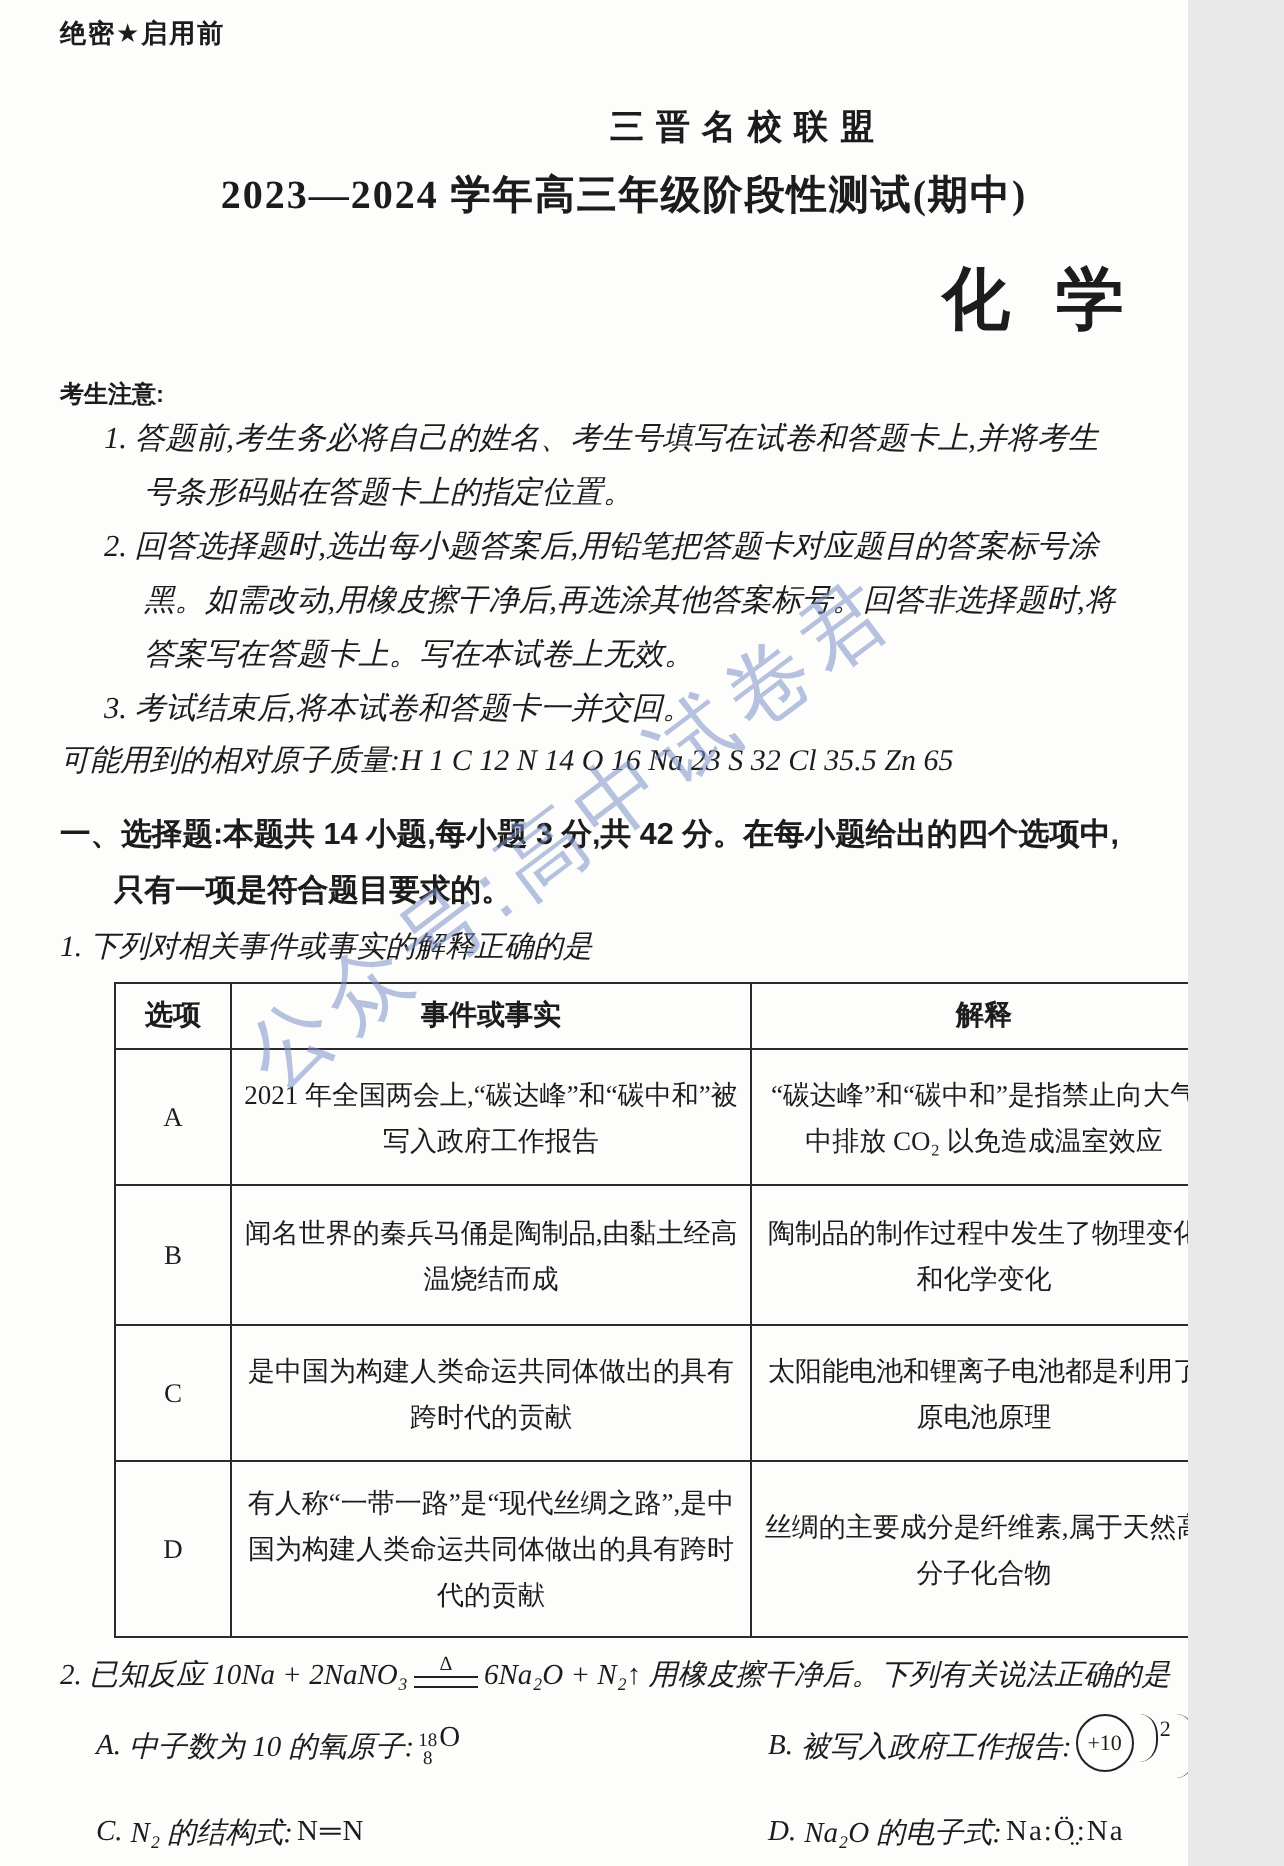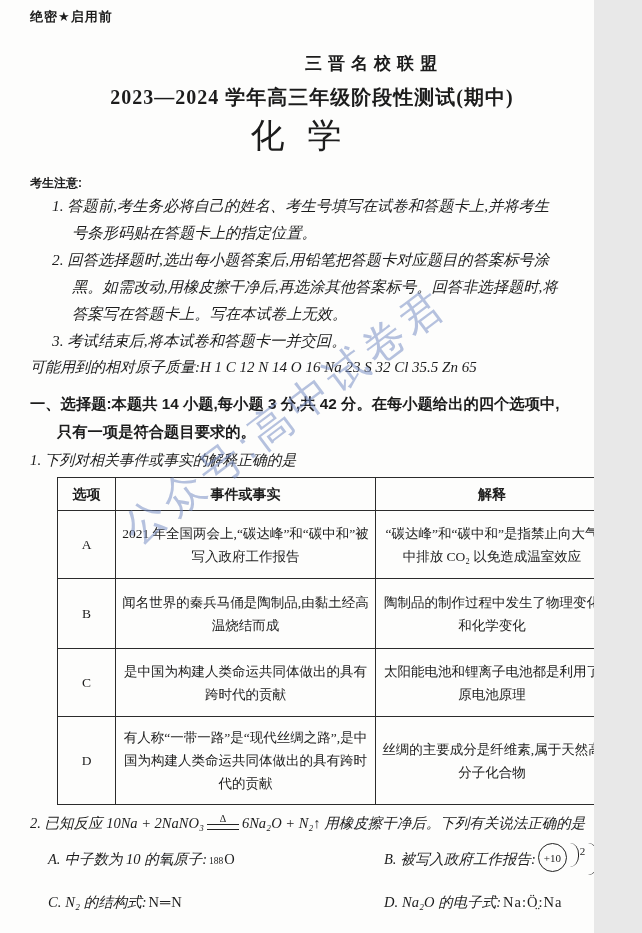--- a/index.html
+++ b/index.html
@@ -6,21 +6,21 @@
   body{width:642px;height:933px;background:#e8e8e8;}
   .page{position:relative;width:594px;height:933px;background:#fdfdfc;overflow:hidden;
         padding:8px 30px;box-sizing:border-box;color:#1c1c1c;
         font-family:"Liberation Serif","DejaVu Serif",serif;}
   .classification{font-family:"Liberation Sans","DejaVu Sans",sans-serif;
         font-weight:700;font-size:13px;letter-spacing:1px;}
   .league{margin-top:26px;text-align:center;transform:translateX(77px);
         font-size:17px;font-weight:700;letter-spacing:6px;}
   .subtitle{margin-top:9px;text-align:center;transform:translateX(15px);
         font-size:20px;font-weight:700;letter-spacing:1px;}
-  .subject{margin-top:2px;text-align:center;font-size:34px;font-weight:400;
+  .subject{margin-top:16px;text-align:right;font-size:34px;font-weight:700;
         white-space:pre;letter-spacing:2px;}
   .notice-head{margin-top:16px;font-family:"Liberation Sans","DejaVu Sans",sans-serif;
         font-weight:700;font-size:12px;}
   .notice-item{margin-left:22px;padding-left:20px;text-indent:-20px;
         font-size:15.3px;line-height:27px;font-style:italic;}
   .masses{font-size:15px;line-height:27px;font-style:italic;}
   .sec-head{margin-top:9px;font-family:"Liberation Sans","DejaVu Sans",sans-serif;
         font-weight:700;font-size:15.3px;line-height:28px;
         padding-left:27px;text-indent:-27px;}
   .q1-stem{font-size:14.8px;line-height:24px;font-style:italic;margin-top:2px;}
@@ -36,21 +36,21 @@
   .eq-cond{display:inline-flex;flex-direction:column;align-items:center;
         margin:0 3px;font-style:normal;transform:translateY(-2px);}
   .eq-cond .delta{font-size:10px;line-height:9px;}
   .eq-cond .dline{display:inline-block;width:32px;height:4px;margin-top:1px;
         border-top:1.5px solid #222;border-bottom:1.5px solid #222;}
   .opts{margin:10px 0 0 18px;display:grid;grid-template-columns:336px 1fr;
         row-gap:18px;font-size:14.5px;font-style:italic;}
   .opt{display:flex;align-items:center;white-space:nowrap;}
   .opt .lab{margin-right:4px;}
   .sci{font-style:normal;}
-  .iso-col{display:inline-flex;flex-direction:row;align-items:center;
+  .iso-col{display:inline-flex;flex-direction:column;align-items:center;
         font-size:9.5px;line-height:9px;font-style:normal;margin:0 1px 0 2px;}
   .ion{display:inline-flex;font-style:normal;margin-left:2px;}
   .nucleus{display:inline-flex;align-items:center;justify-content:center;
         width:27px;height:27px;border:1.4px solid #222;border-radius:50%;
         font-size:11px;}
   .arc{display:inline-block;border-right:1.5px solid #222;margin-left:3px;}
   .arc.a1{width:8px;height:24px;border-radius:0 10px 10px 0 / 0 12px 12px 0;}
   .arc.a2{width:10px;height:32px;border-radius:0 12px 12px 0 / 0 16px 16px 0;}
   .shnum{font-size:11px;margin-left:1px;transform:translateY(2px);}
   .eformula{font-style:normal;letter-spacing:1px;margin-left:2px;}

